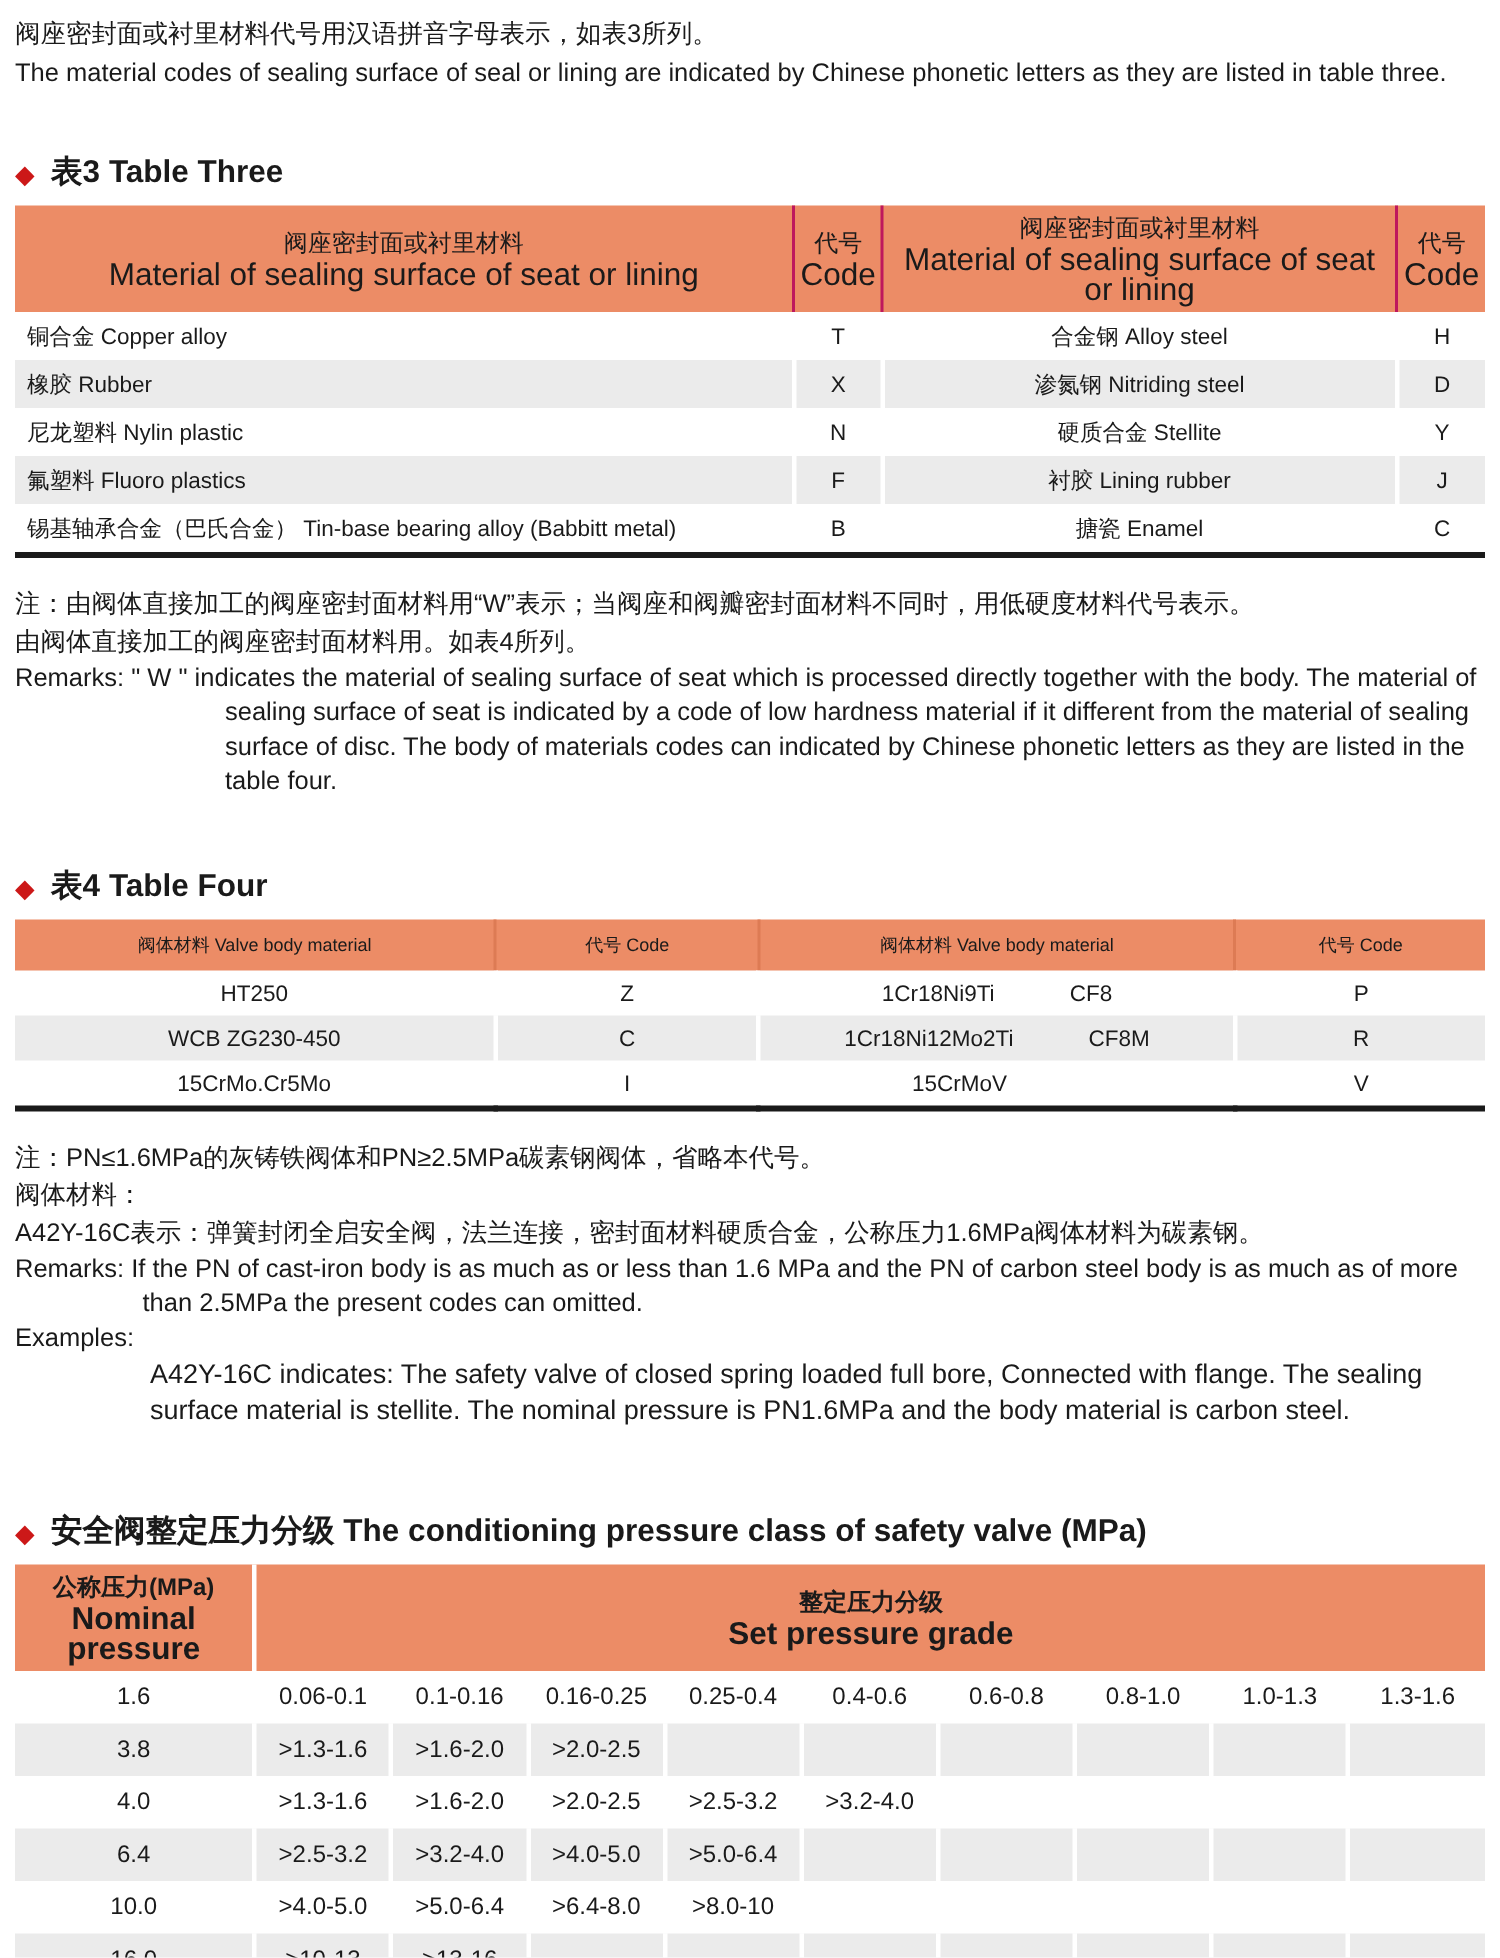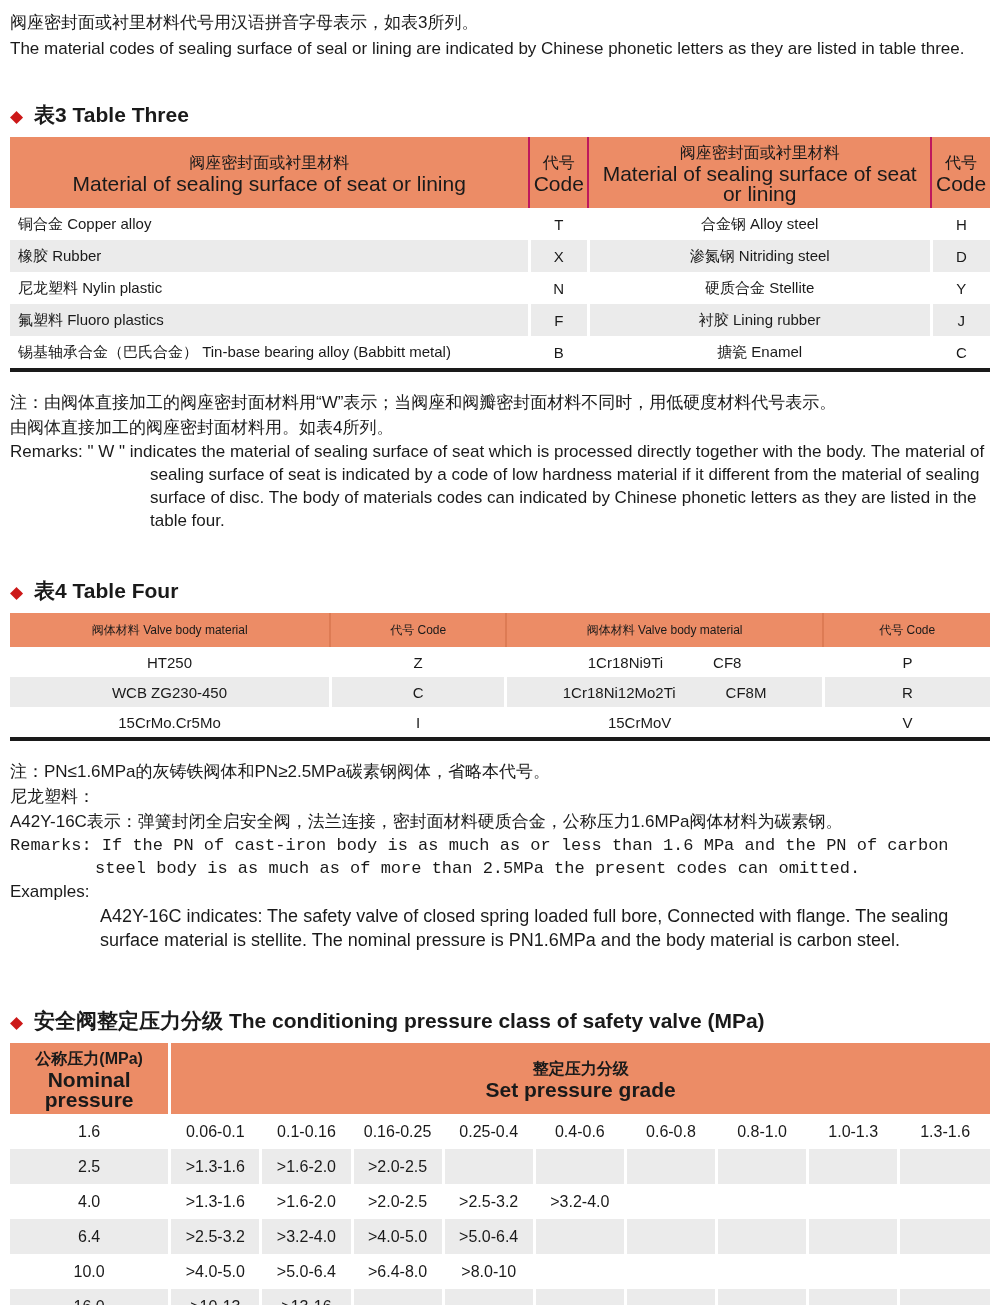--- a/index.html
+++ b/index.html
@@ -49,21 +49,21 @@
   
   .pr th + th{border-left:3px solid #ffffff;}
   .pr th{height:27px;font-weight:bold;}
   .pr td{height:35px;font-size:16px;}
 
   
   .notes{margin-top:18px;}
   .note-zh{margin:0;font-size:17px;line-height:25px;}
   .remark{margin:0;font-size:17px;line-height:23px;}
   .remark.r3{padding-left:140px;text-indent:-140px;}
-  .remark.r4{padding-left:85px;text-indent:-85px;font-family:Liberation Mono, monospace;}
+  .remark.r4{padding-left:85px;text-indent:-85px;}
   .examples-label{margin:0;font-size:17px;line-height:24px;}
   .example-body{margin:0 0 0 90px;font-size:18px;line-height:24px;}
 </style>
 </head>
 <body>
 
 <div class="page">
 
   <div class="intro">
     <p>阀座密封面或衬里材料代号用汉语拼音字母表示，如表3所列。</p>
@@ -194,21 +194,21 @@
             <span></span>
           </div>
         </td>
         <td>V</td>
       </tr>
     </tbody>
   </table>
 
   <div class="notes">
     <p class="note-zh">注：PN≤1.6MPa的灰铸铁阀体和PN≥2.5MPa碳素钢阀体，省略本代号。</p>
-    <p class="note-zh">尼龙塑料：</p>
+    <p class="note-zh">阀体材料：</p>
     <p class="note-zh">A42Y-16C表示：弹簧封闭全启安全阀，法兰连接，密封面材料硬质合金，公称压力1.6MPa阀体材料为碳素钢。</p>
     <p class="remark r4">Remarks: If the PN of cast-iron body is as much as or less than 1.6 MPa and the PN of carbon steel body is as much as of more than 2.5MPa the present codes can omitted.</p>
     <p class="examples-label">Examples:</p>
     <p class="example-body">A42Y-16C indicates: The safety valve of closed spring loaded full bore, Connected with flange. The sealing surface material is stellite. The nominal pressure is PN1.6MPa and the body material is carbon steel.</p>
   </div>
 
   <div class="section-heading h3sp">
     <span class="diamond">◆</span>
     <span>安全阀整定压力分级 The conditioning pressure class of safety valve (MPa)</span>
   </div>
@@ -245,21 +245,21 @@
         <td>0.1-0.16</td>
         <td>0.16-0.25</td>
         <td>0.25-0.4</td>
         <td>0.4-0.6</td>
         <td>0.6-0.8</td>
         <td>0.8-1.0</td>
         <td>1.0-1.3</td>
         <td>1.3-1.6</td>
       </tr>
       <tr class="gray">
-        <td>2.5</td>
+        <td>3.8</td>
         <td>&gt;1.3-1.6</td>
         <td>&gt;1.6-2.0</td>
         <td>&gt;2.0-2.5</td>
         <td></td>
         <td></td>
         <td></td>
         <td></td>
         <td></td>
         <td></td>
       </tr>

